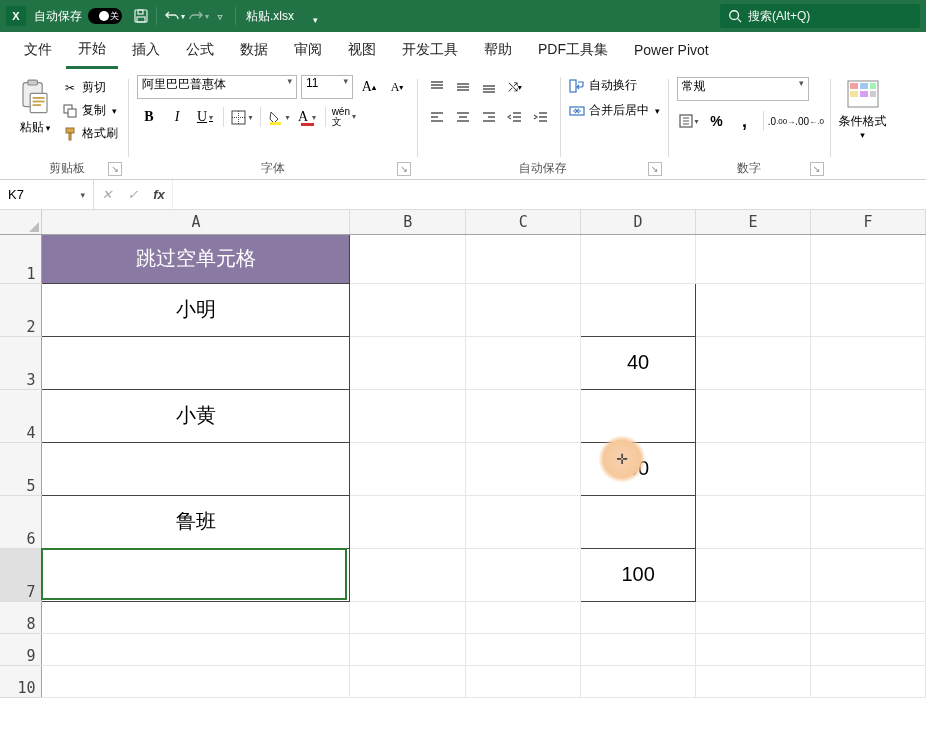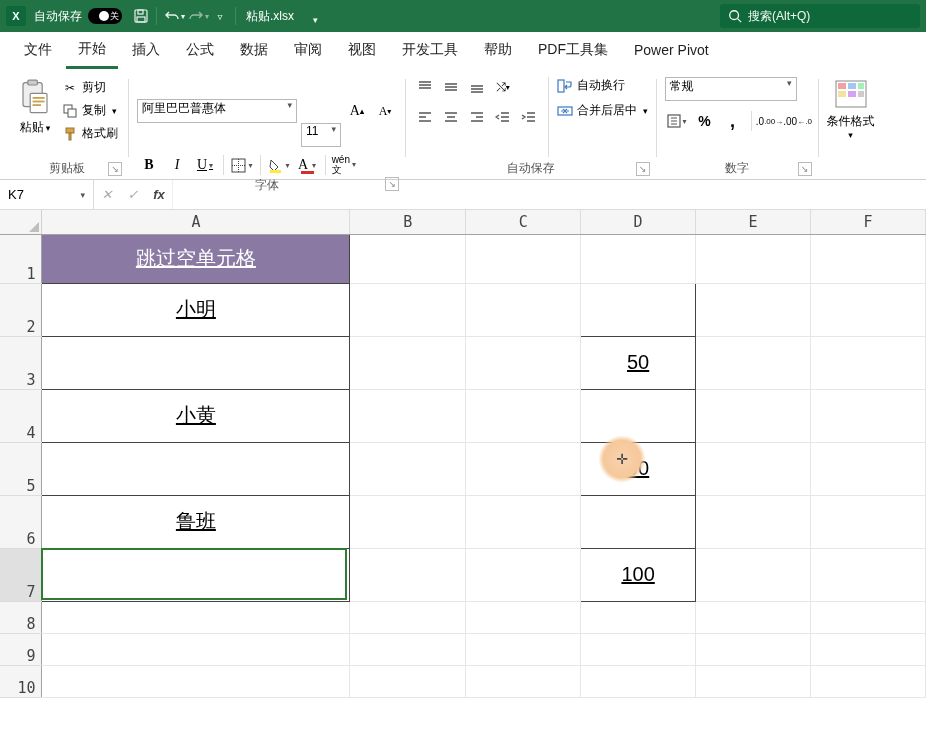--- a/index.html
+++ b/index.html
@@ -68,21 +68,21 @@
 .corner::after{ content:""; position:absolute; right:2px; bottom:2px; width:0; height:0; border-style:solid; border-width:0 0 10px 10px; border-color:transparent transparent #bfbfbf transparent; }
 th.colhdr { background:#f5f5f5; border-right:1px solid #dcdcdc; border-bottom:1px solid #a3a3a3; font-weight:normal; font-family:Consolas, monospace; font-size:15px; color:#444; height:24px; }
 th.rowhdr { background:#f5f5f5; border-right:1px solid #a3a3a3; border-bottom:1px solid #dcdcdc; font-weight:normal; font-family:Consolas, monospace; font-size:15px; color:#444; text-align:right; padding-right:6px; vertical-align:bottom; }
 th.rowhdr.sel{ background:#e0e0e0; }
 td.cell { border-right:1px solid #e6e6e6; border-bottom:1px solid #e6e6e6; font-size:20px; vertical-align:middle; padding: 0 6px; position:relative;}
 
 .cA{ width:308px; } .cB{ width:116px; } .cC{ width:115px; } .cD{ width:115px; } .cE{ width:115px; } .cF{ width:115px; }
 
 .hdr-cell { background:#8a7aa3; color:#fff; text-align:center; font-size:22px; }
 .box-left{ border-left:1.5px solid #444 !important; }
-.box-right{ border-right:1.5px solid #444 !important;text-decoration:underline; }
+.box-right{ border-right:1.5px solid #444 !important; }
 .box-top{ border-top:1.5px solid #444 !important; }
 .box-bottom{ border-bottom:1.5px solid #444 !important; }
 .ctr{ text-align:center; }
 
 .sel-ring { position:absolute; border:2px solid #2e7d32; pointer-events:none; width:306px; height:52px; }
 .cursor-circle{ position:absolute; width:48px; height:48px; border-radius:50%; background:radial-gradient(circle,#f8d2b0 0%, #f6c89a 55%, rgba(246,200,154,0) 70%); display:flex; align-items:center; justify-content:center; pointer-events:none; }
 .cursor-circle .plus{ font-size:14px; color:#444;}
 </style>
 </head>
 <body>
@@ -199,21 +199,21 @@
   <div class="vsep"></div>
 
   <div class="group">
     <div class="body">
       <div class="font-col">
         <div class="row">
           <div class="combo" style="width:160px;">
               <span>阿里巴巴普惠体</span>
               <span class="dd">▾</span>
             </div>
-          <div class="combo" style="width:40px;margin-top:48px;">
+          <div class="combo" style="width:52px;">
               <span>11</span>
               <span class="dd">▾</span>
             </div>
           <div class="ibtn" style="font-family:serif;">A<sup style="font-size:9px;">▴</sup></div>
           <div class="ibtn" style="font-family:serif;font-size:12px;">A<sup style="font-size:8px;">▾</sup></div>
         </div>
         <div class="row">
           <div class="ibtn" style="font-weight:bold;font-family:serif;">B</div>
           <div class="ibtn" style="font-style:italic;font-family:serif;">I</div>
           <div class="ibtn" style="text-decoration:underline;font-family:serif;">U<span class="dd">▾</span></div>
@@ -433,21 +433,21 @@
     <td class="cell"></td>
     <td class="cell box-left box-right box-top box-bottom"></td>
     <td class="cell"></td>
     <td class="cell"></td>
   </tr>
   <tr style="height:53px;">
     <th class="rowhdr">3</th>
     <td class="cell box-left box-right box-bottom"></td>
     <td class="cell"></td>
     <td class="cell"></td>
-    <td class="cell ctr box-left box-right box-bottom">50</td>
+    <td class="cell ctr box-left box-right box-bottom">40</td>
     <td class="cell"></td>
     <td class="cell"></td>
   </tr>
   <tr style="height:53px;">
     <th class="rowhdr">4</th>
     <td class="cell ctr box-left box-right box-bottom">小黄</td>
     <td class="cell"></td>
     <td class="cell"></td>
     <td class="cell box-left box-right box-bottom"></td>
     <td class="cell"></td>

